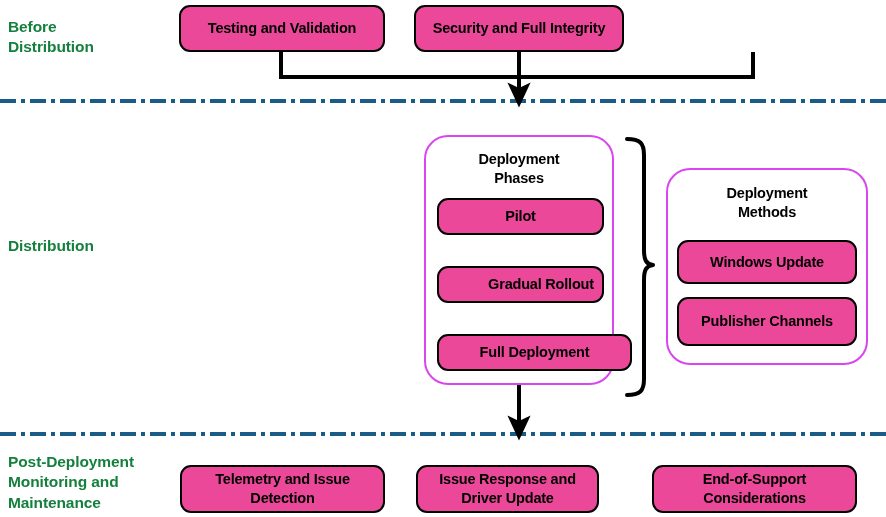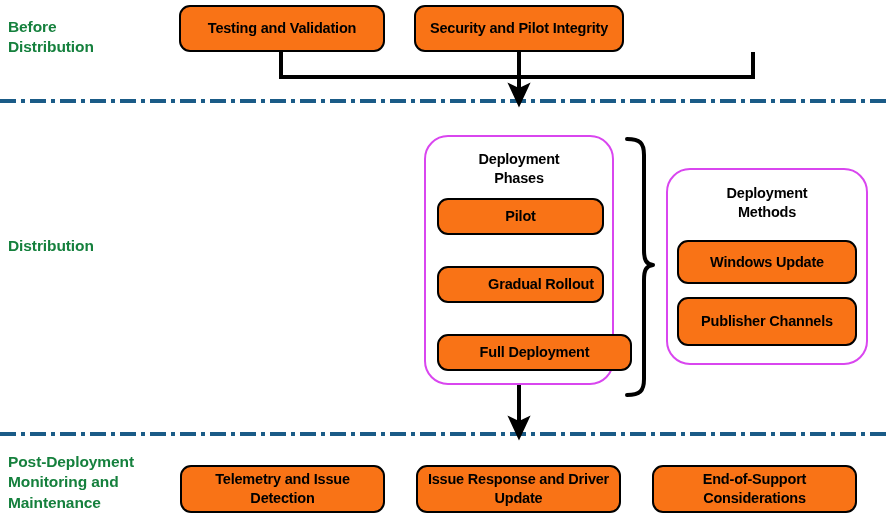--- a/index.html
+++ b/index.html
@@ -23,21 +23,21 @@
     font-weight: bold;
     font-size: 15.5px;
     line-height: 1.32;
     letter-spacing: -0.1px;
   }
   .node {
     position: absolute;
     box-sizing: border-box;
     border: 2px solid #000000;
     border-radius: 11px;
-    background: #f97316;
+    background: #ec4899;
     display: flex;
     align-items: center;
     justify-content: center;
     text-align: center;
     color: #000000;
     font-weight: bold;
     font-size: 14.5px;
     line-height: 1.28;
     padding: 2px 6px;
     letter-spacing: -0.2px;
@@ -116,21 +116,21 @@
              C 640,139 644,143 644,155
              L 644,250
              C 644,260 646,264 653,265
              C 646,266 644,270 644,280
              L 644,379
              C 644,391 640,395 627,395" stroke="#000" stroke-width="4" fill="none" stroke-linecap="round" stroke-linejoin="round"></path>
   </svg>
 
   <div class="node" style="left:179px; top:5px; width:206px; height:47px;">Testing and Validation</div>
 
-  <div class="node" style="left:414px; top:5px; width:210px; height:47px;">Security and Pilot Integrity</div>
+  <div class="node" style="left:414px; top:5px; width:210px; height:47px;">Security and Full Integrity</div>
 
 
   <div class="group-box" style="left:424px; top:135px; width:190px; height:250px;">
     <div class="group-title" style="top:13px;">
       <div>Deployment</div>
       <div>Phases</div>
     </div>
   </div>
 
   <div class="node" style="left:437px; top:198px; width:167px; height:37px;">Pilot</div>
@@ -145,17 +145,17 @@
       <div>Methods</div>
     </div>
   </div>
 
   <div class="node" style="left:677px; top:240px; width:180px; height:44px;">Windows Update</div>
 
   <div class="node" style="left:677px; top:297px; width:180px; height:49px;">Publisher Channels</div>
 
   <div class="node" style="left:180px; top:465px; width:205px; height:48px;">Telemetry and Issue Detection</div>
 
-  <div class="node" style="left:416px; top:465px; width:205px; height:48px;">Issue Response and Driver Update</div>
+  <div class="node" style="left:416px; top:465px; width:183px; height:48px;">Issue Response and Driver Update</div>
 
   <div class="node" style="left:652px; top:465px; width:205px; height:48px;">End-of-Support Considerations</div>
 
 </div>
 
 </body></html>

